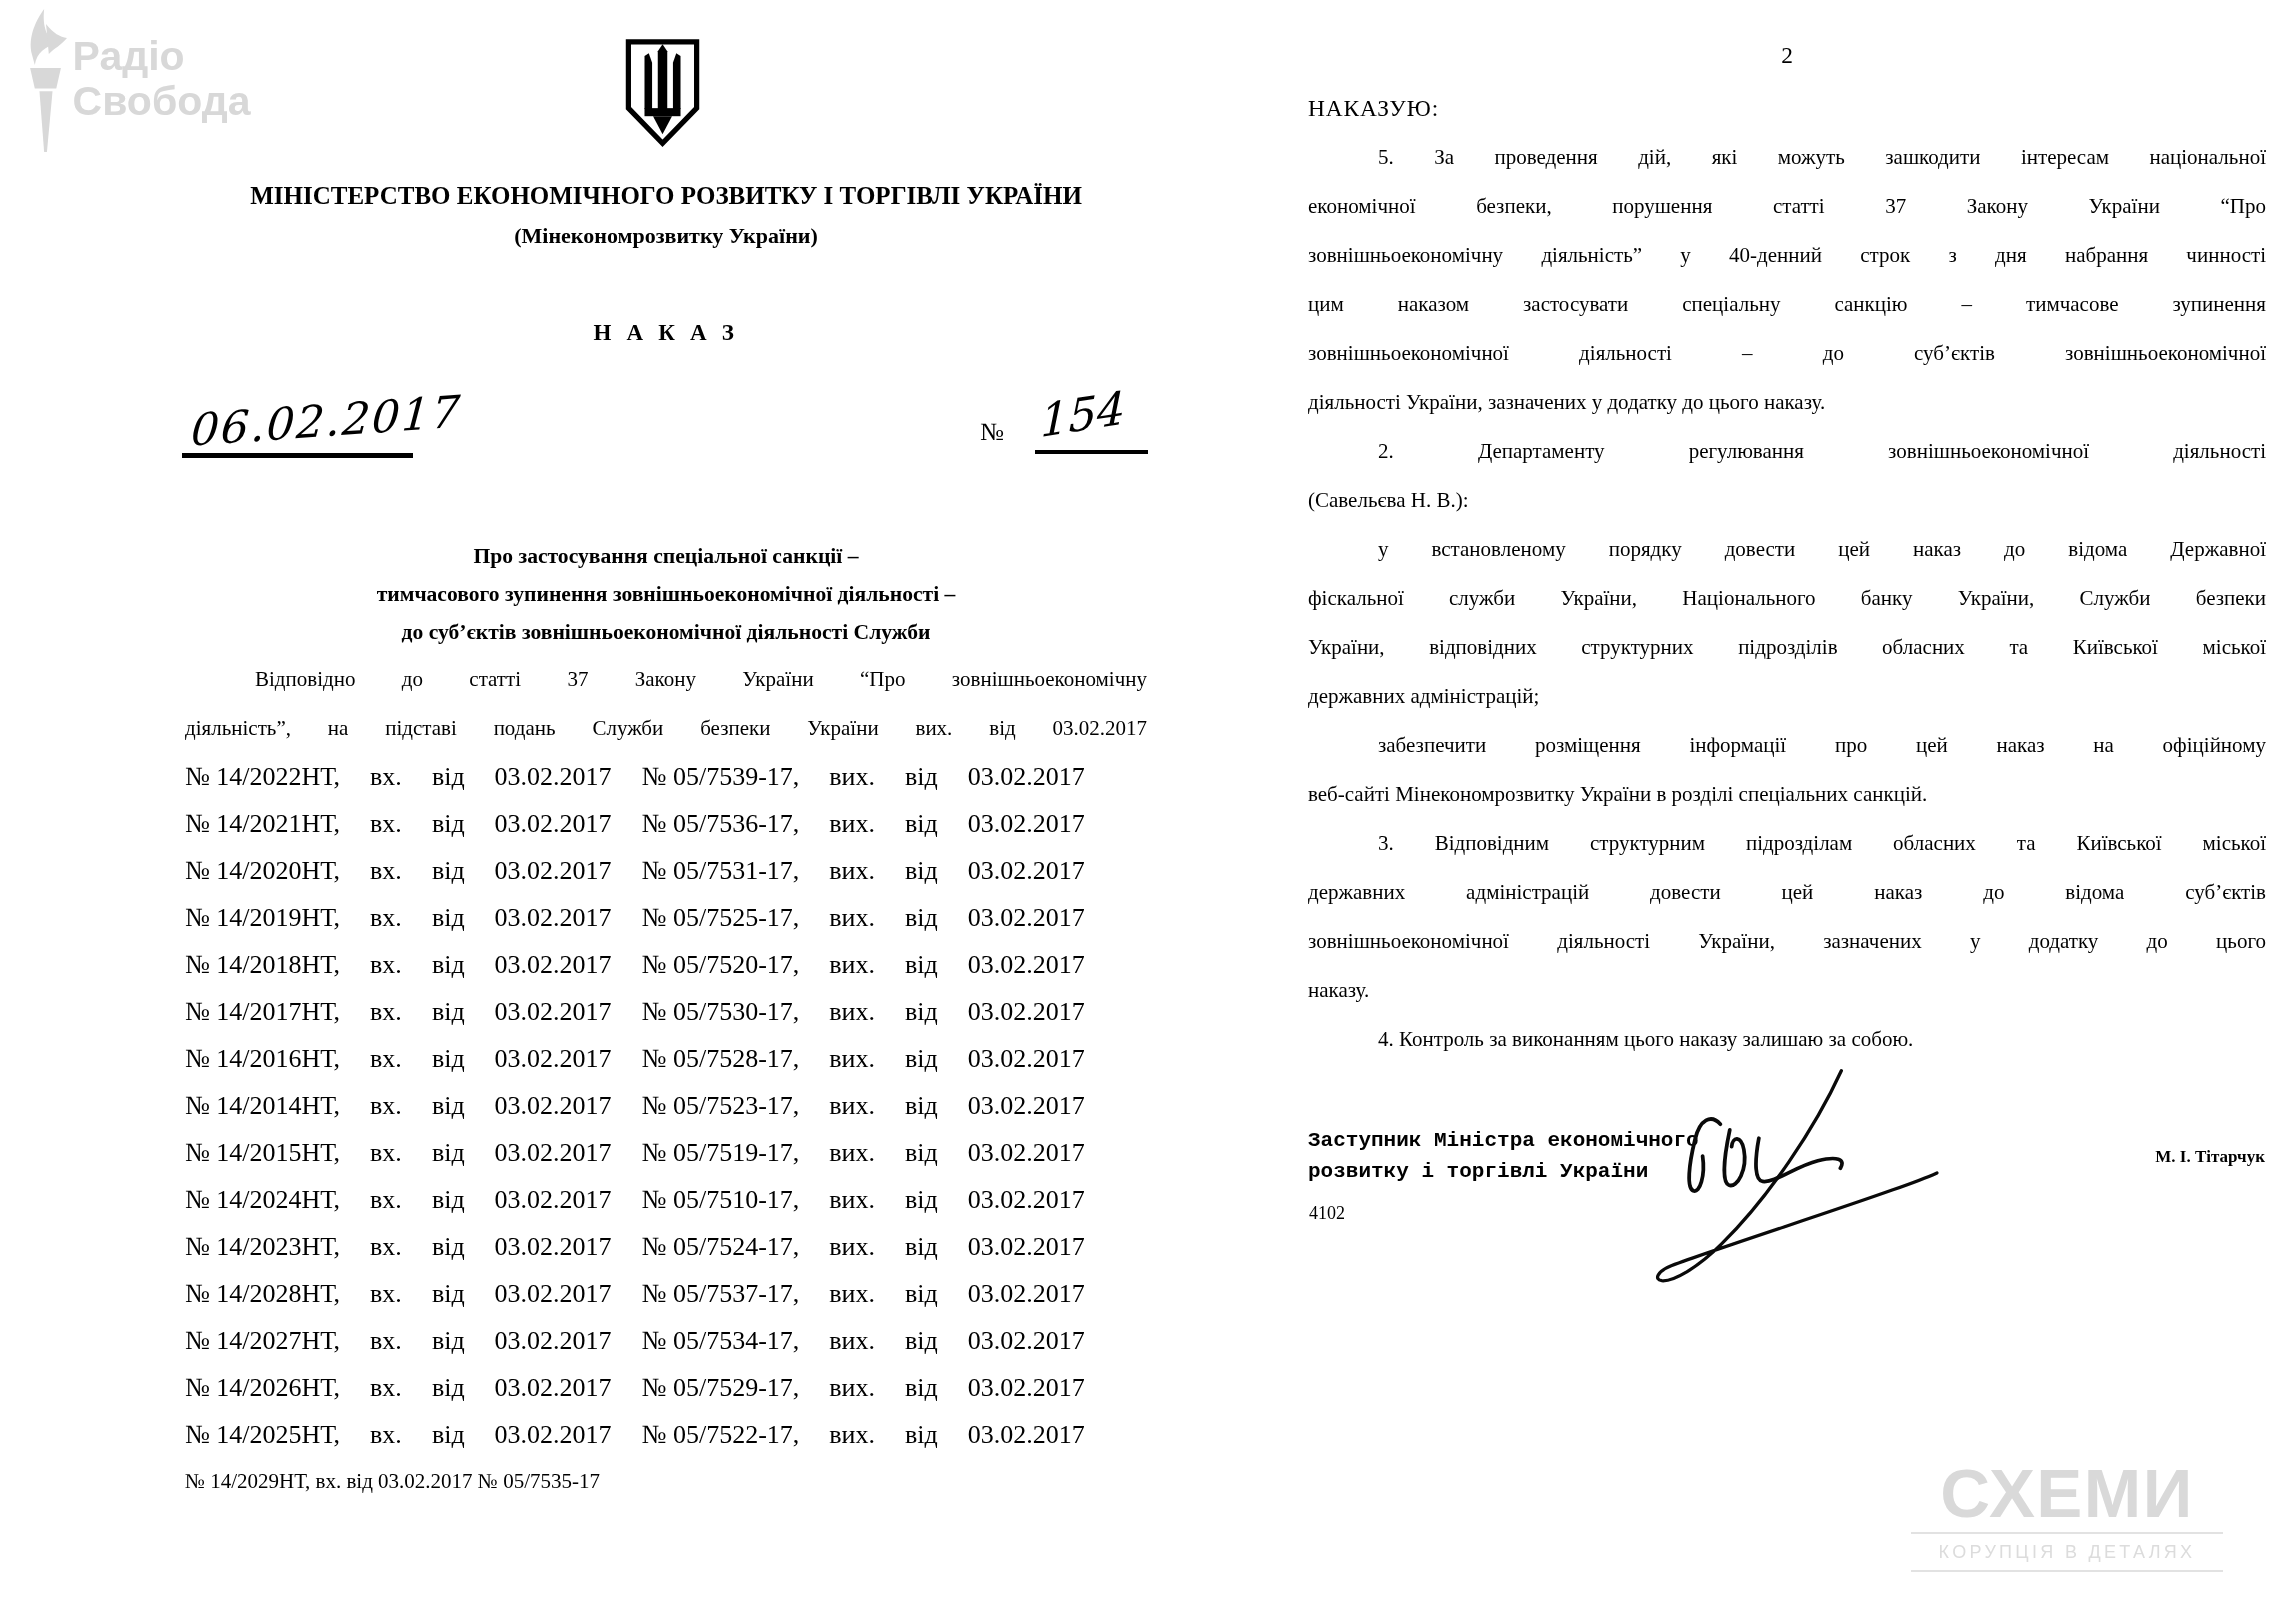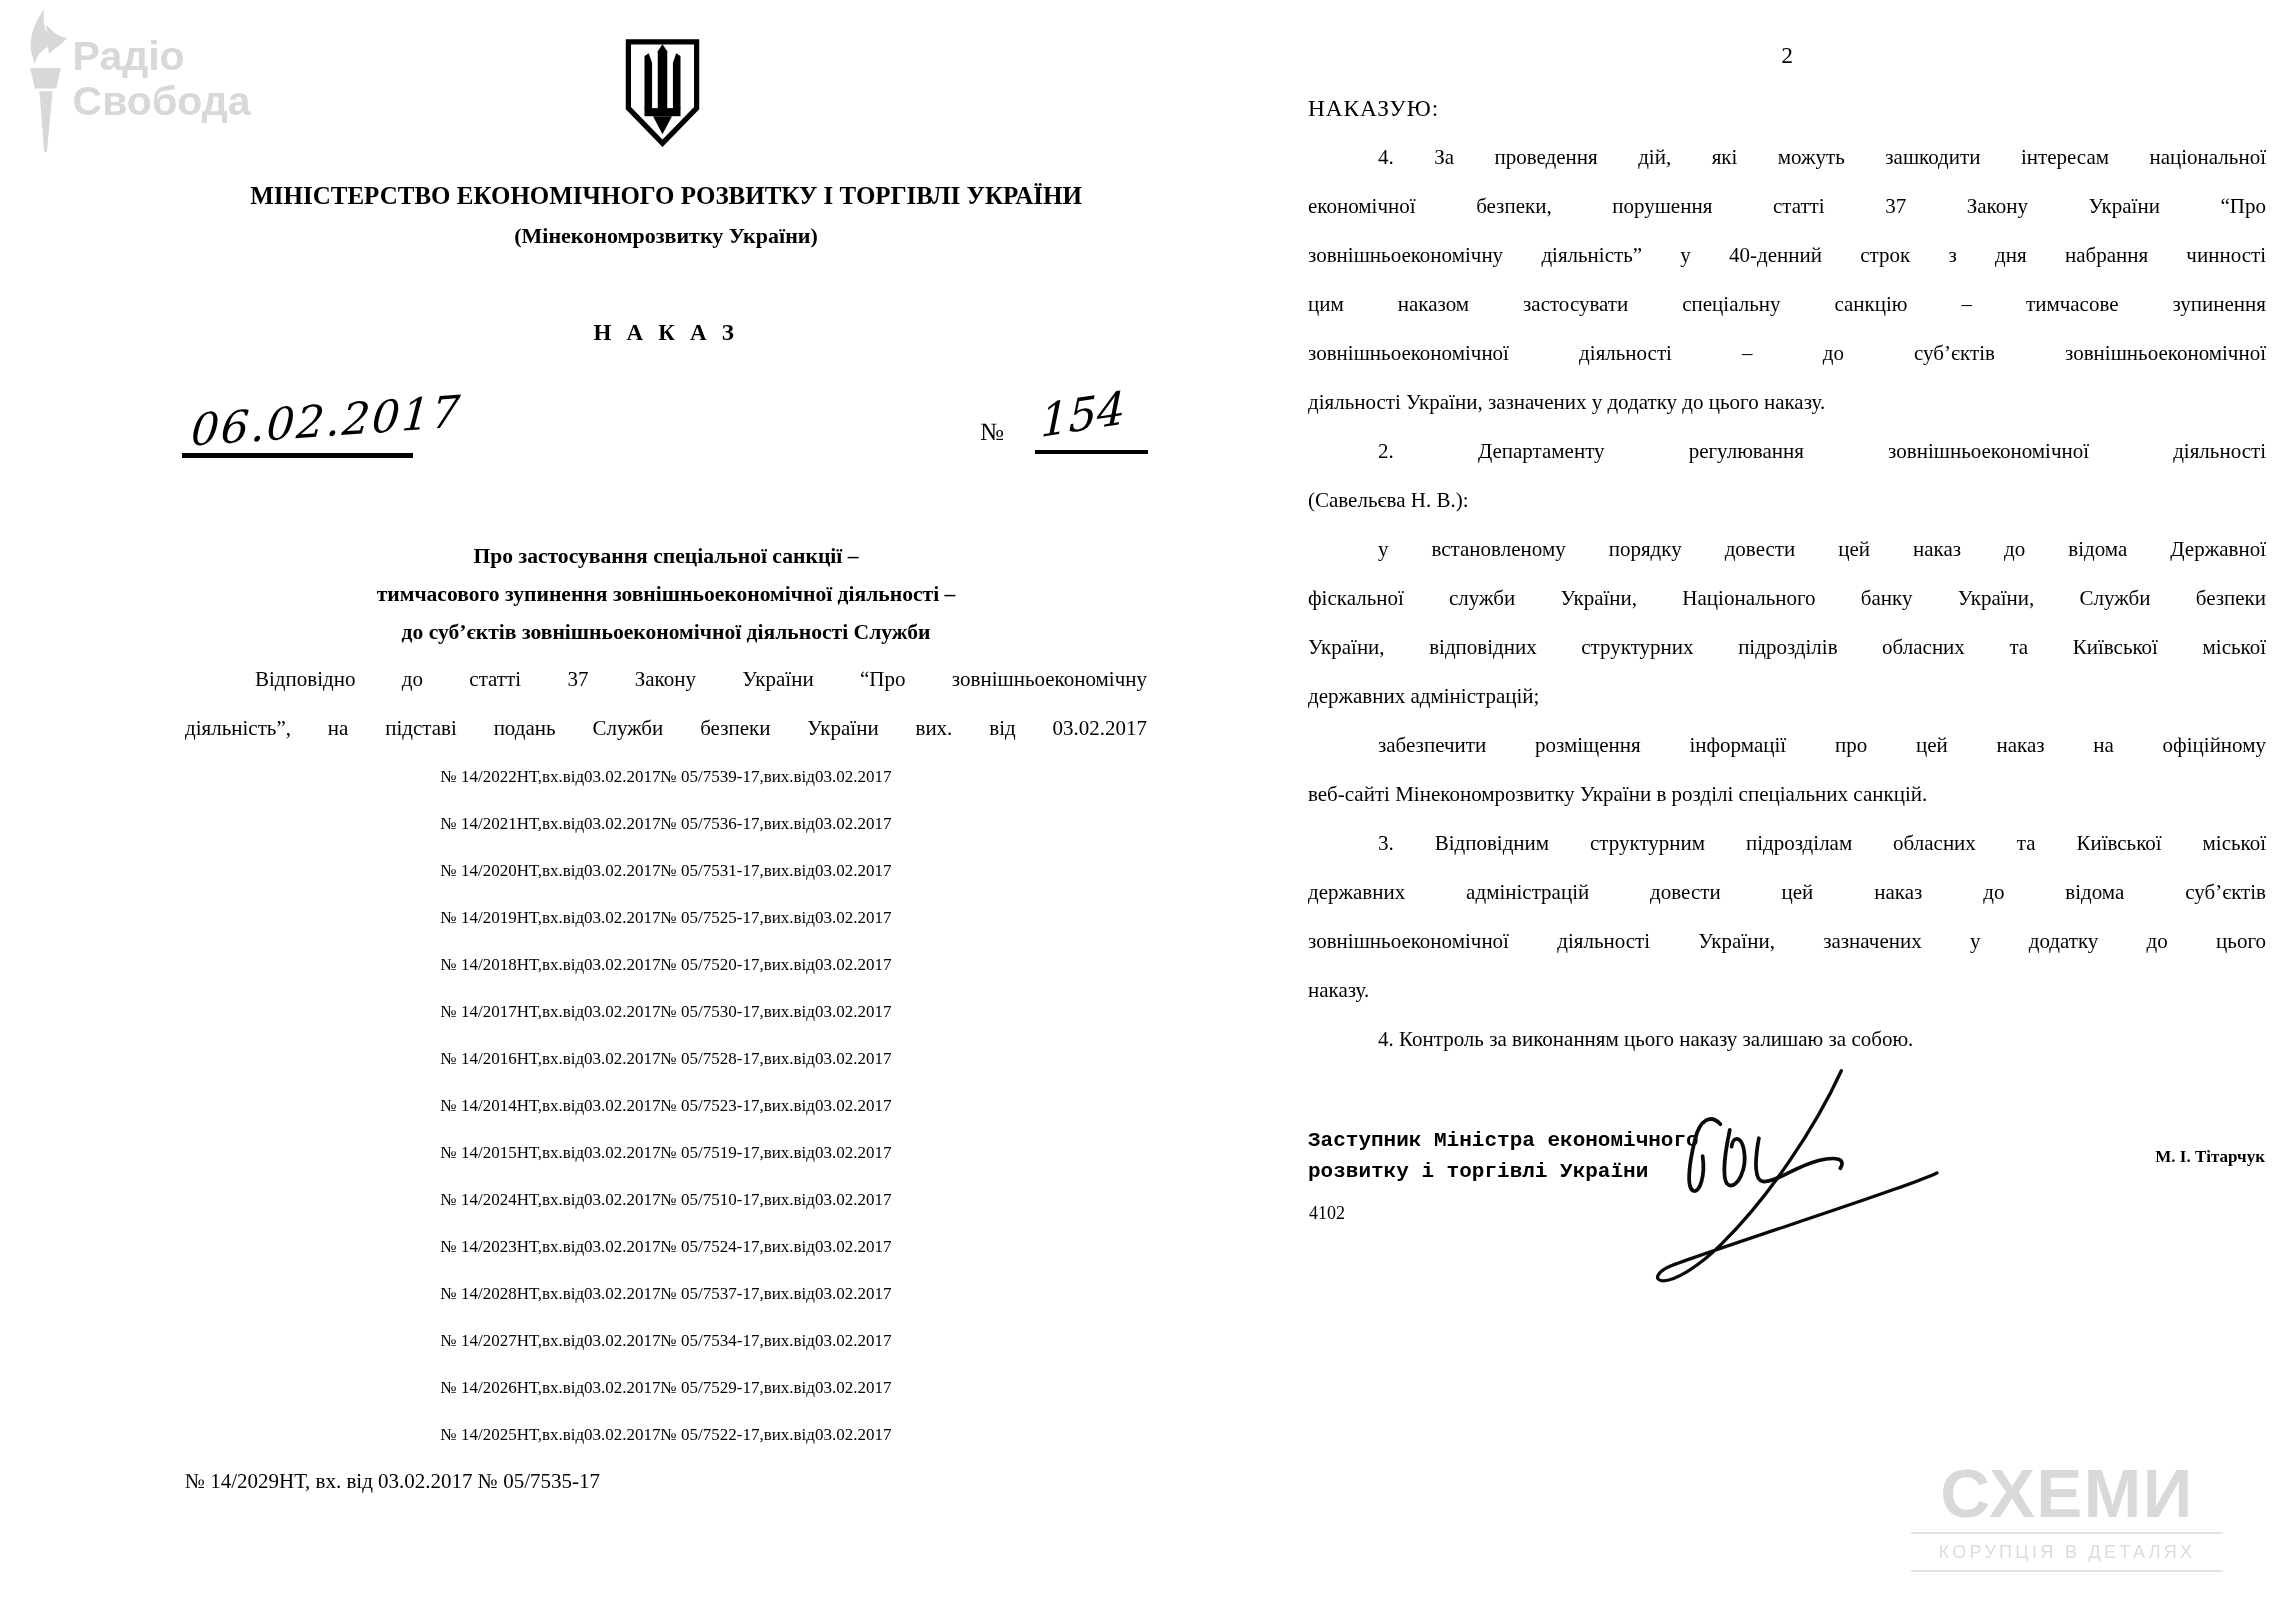--- a/index.html
+++ b/index.html
@@ -29,21 +29,21 @@
   .num-hand{position:absolute;left:1040px;top:388px;font-size:45px;transform:rotate(-9deg) skewX(-10deg);}
   .num-line{position:absolute;left:1035px;top:450px;width:113px;height:4.2px;background:#000;}
   .city{top:464px;text-align:center;font-size:21.6px;}
   .subject{top:537px;text-align:center;font-weight:bold;font-size:21.6px;line-height:38px;}
   .intro{top:655px;}
   .rows{top:753px;}
   .pline{height:49px;line-height:49px;font-size:21px;}
   .j{text-align:justify;text-align-last:justify;}
   .l{text-align:left;}
   .ind{text-indent:70px;}
-  .subrow{display:flex;justify-content:center;height:47px;line-height:47px;font-size:17px;}
+  .subrow{display:flex;justify-content:flex-start;height:47px;line-height:47px;font-size:26px;gap:30px;}
   .lastrow{height:47px;line-height:47px;font-size:21px;text-align:left;}
 
   
   .p2block{position:absolute;left:1308px;width:958px;}
   .pagenum{top:42px;text-align:center;font-size:23.4px;}
   .p2lines{top:84px;}
   .heading{letter-spacing:0.9px;font-size:23.4px;}
   .sig-label{position:absolute;left:1308px;top:1125px;font-weight:bold;font-size:21px;line-height:31px;font-family:Liberation Mono, monospace;}
   .sig-name{position:absolute;left:2063px;top:1147px;width:202px;text-align:right;font-weight:bold;font-size:17px;}
   .doc-code{position:absolute;left:1309px;top:1203px;font-size:18px;}
@@ -257,21 +257,21 @@
         <span>03.02.2017</span>
       </div>
       </div>
     <div class="lastrow">№ 14/2029НТ, вх. від 03.02.2017 № 05/7535-17</div>
   </div>
 
   <div class="p2block pagenum">2</div>
 
   <div class="p2block p2lines">
     <div class="pline l heading">НАКАЗУЮ:</div>
-    <div class="pline j ind">4. За проведення дій, які можуть зашкодити інтересам національної</div>
+    <div class="pline j ind">5. За проведення дій, які можуть зашкодити інтересам національної</div>
     <div class="pline j">економічної безпеки, порушення статті 37 Закону України “Про</div>
     <div class="pline j">зовнішньоекономічну діяльність” у 40-денний строк з дня набрання чинності</div>
     <div class="pline j">цим наказом застосувати спеціальну санкцію – тимчасове зупинення</div>
     <div class="pline j">зовнішньоекономічної діяльності – до суб’єктів зовнішньоекономічної</div>
     <div class="pline l">діяльності України, зазначених у додатку до цього наказу.</div>
     <div class="pline j ind">2. Департаменту регулювання зовнішньоекономічної діяльності</div>
     <div class="pline l">(Савельєва Н. В.):</div>
     <div class="pline j ind">у встановленому порядку довести цей наказ до відома Державної</div>
     <div class="pline j">фіскальної служби України, Національного банку України, Служби безпеки</div>
     <div class="pline j">України, відповідних структурних підрозділів обласних та Київської міської</div>

